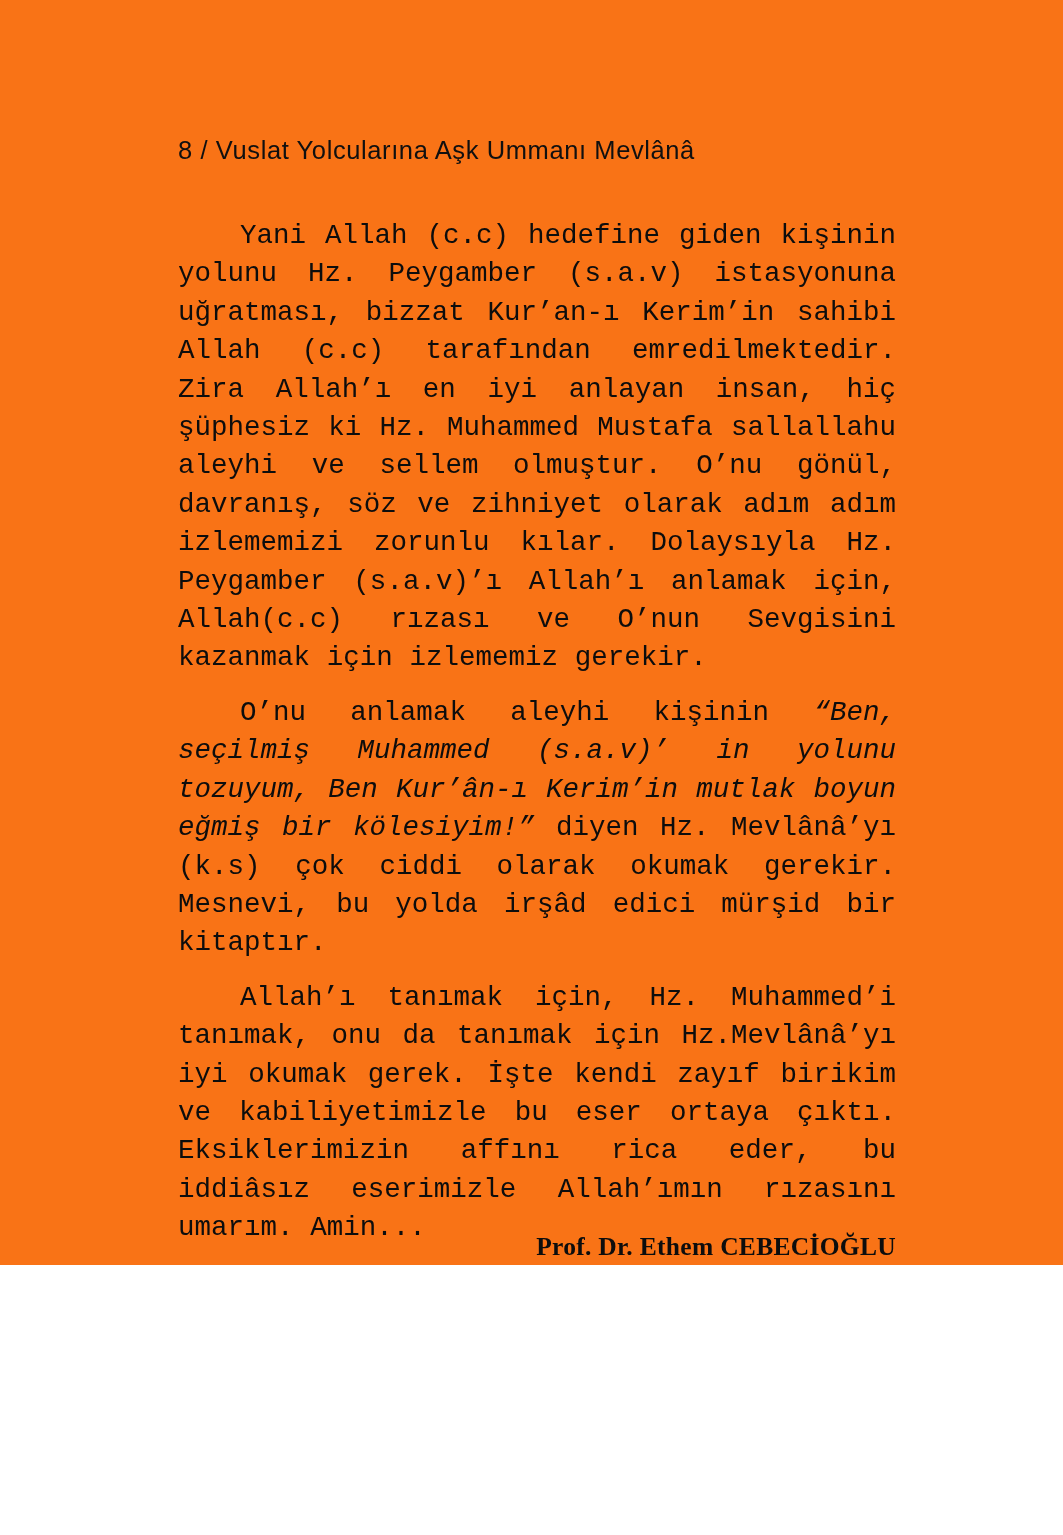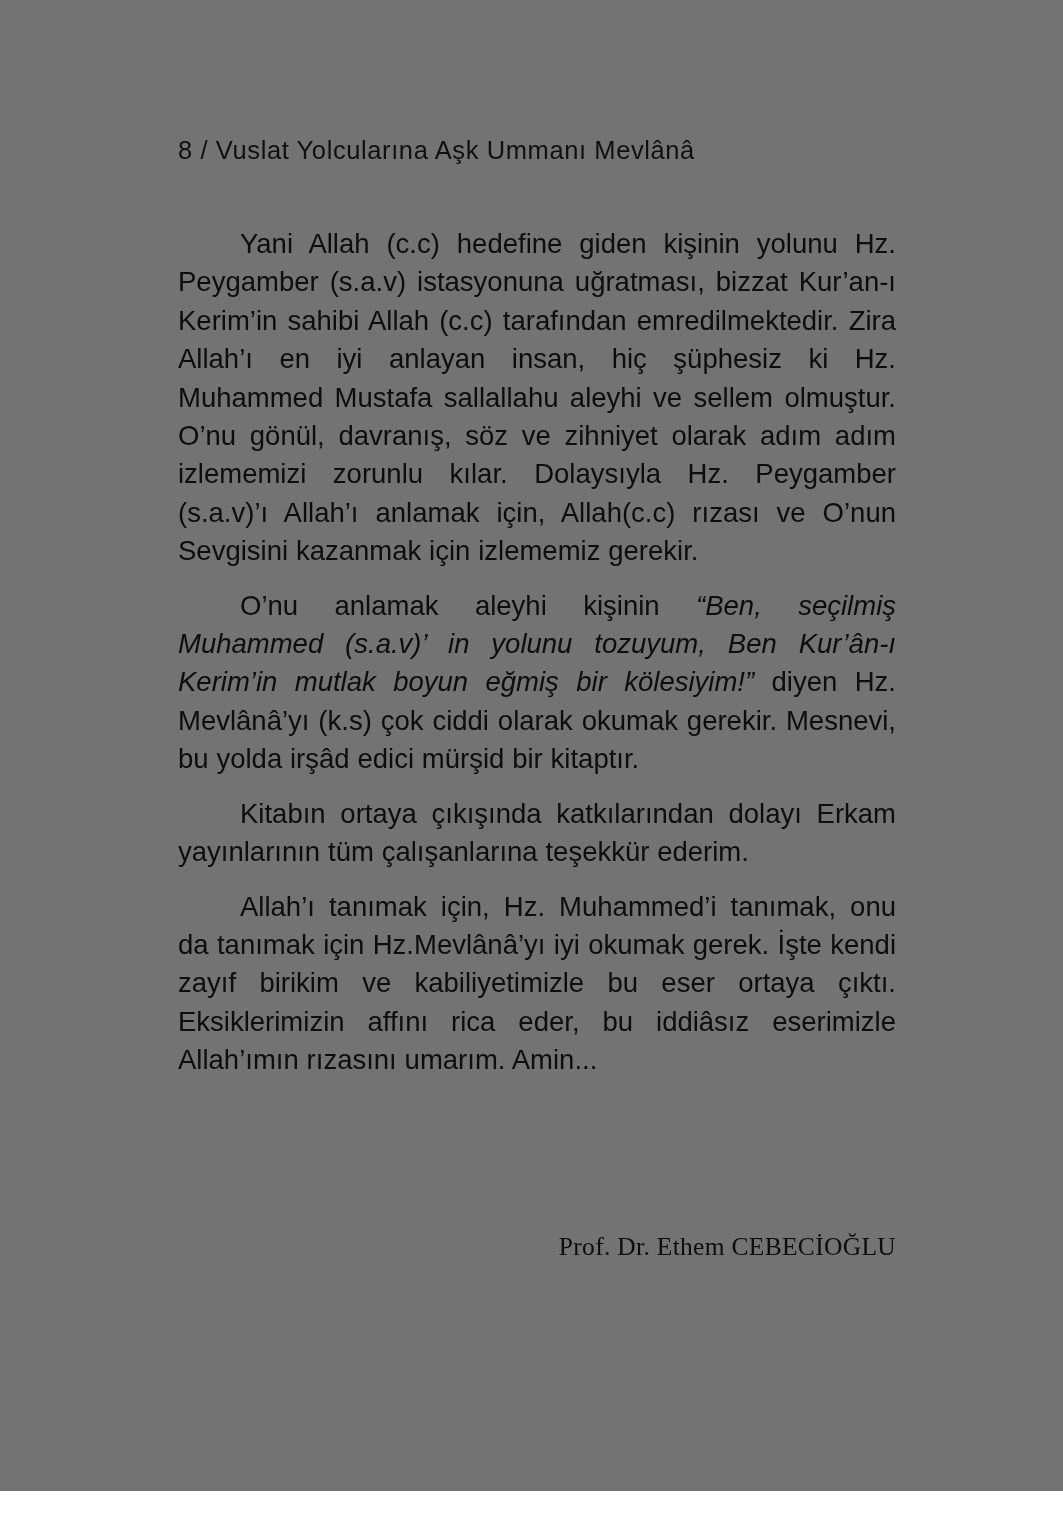--- a/index.html
+++ b/index.html
@@ -4,22 +4,22 @@
 <style>
   html, body {
     margin: 0;
     padding: 0;
     background: #ffffff;
   }
 
   .page {
     position: relative;
     width: 1063px;
-    height: 1491px;
-    background: #737373;
+    height: 1265px;
+    background: #f97316;
     overflow: hidden;
     box-sizing: border-box;
   }
 
   
   .running-header {
     position: absolute;
     left: 178px;
     top: 136px;
     font-family: "Liberation Sans", sans-serif;
@@ -32,22 +32,22 @@
 
   
   .body-block {
     position: absolute;
     left: 178px;
     top: 213px;
     width: 718px;
   }
 
   .para {
-    margin: 12px 0 15px 0;
-    font-family: Liberation Sans, sans-serif;
+    margin: 4px 0 15px 0;
+    font-family: Liberation Mono, monospace;
     font-size: 27.5px;
     line-height: 38.4px;
     color: #0d0d0d;
     text-align: justify;
     text-indent: 62px;
     -webkit-hyphens: none;
     hyphens: none;
     word-spacing: 0.2px;
   }
 
@@ -69,41 +69,40 @@
   
   .signature {
     position: absolute;
     left: 178px;
     top: 1232px;
     width: 718px;
     text-align: right;
     padding-right: 2px;
     font-family: "Liberation Serif", "DejaVu Serif", serif;
     font-size: 25.5px;
-    font-weight: 400;
+    font-weight: 700;
     letter-spacing: 0.3px;
     color: #0d0d0d;
     white-space: nowrap;
   }
 </style>
 </head>
 <body>
 
 <div class="page">
 
   <div class="running-header">8 / Vuslat Yolcularına Aşk Ummanı Mevlânâ</div>
 
   <div class="body-block">
 
     <p class="para p1">Yani Allah (c.c) hedefine giden kişinin yolunu Hz. Peygamber (s.a.v) istasyonuna uğratması, bizzat Kur’an-ı Kerim’in sahibi Allah (c.c) tarafından emredilmektedir. Zira Allah’ı en iyi anlayan insan, hiç şüphesiz ki Hz. Muhammed Mustafa sallallahu aleyhi ve sellem olmuştur. O’nu gönül, davranış, söz ve zihniyet olarak adım adım izlememizi zorunlu kılar. Dolaysıyla Hz. Peygamber (s.a.v)’ı Allah’ı anlamak için, Allah(c.c) rızası ve O’nun Sevgisini kazanmak için izlememiz gerekir.</p>
 
 
     <p class="para p3"><span>O’nu anlamak aleyhi kişinin </span><span class="quote-italic">“Ben, seçilmiş Muhammed (s.a.v)’ in yolunu tozuyum, Ben Kur’ân-ı Kerim’in mutlak boyun eğmiş bir kölesiyim!”</span><span> diyen Hz. Mevlânâ’yı (k.s) çok ciddi olarak okumak gerekir. Mesnevi, bu yolda irşâd edici mürşid bir kitaptır.</span></p>
 
-    <p class="para p4">Kitabın ortaya çıkışında katkılarından dolayı Erkam yayınlarının tüm çalışanlarına teşekkür ederim.</p>
 
     <p class="para p5">Allah’ı tanımak için, Hz. Muhammed’i tanımak, onu da tanımak için Hz.Mevlânâ’yı iyi okumak gerek. İşte kendi zayıf birikim ve kabiliyetimizle  bu eser ortaya çıktı. Eksiklerimizin affını rica eder, bu iddiâsız eserimizle Allah’ımın rızasını umarım. Amin...</p>
 
   </div>
 
   <div class="signature">Prof. Dr. Ethem CEBECİOĞLU</div>
 
 </div>
 
 </body></html>

